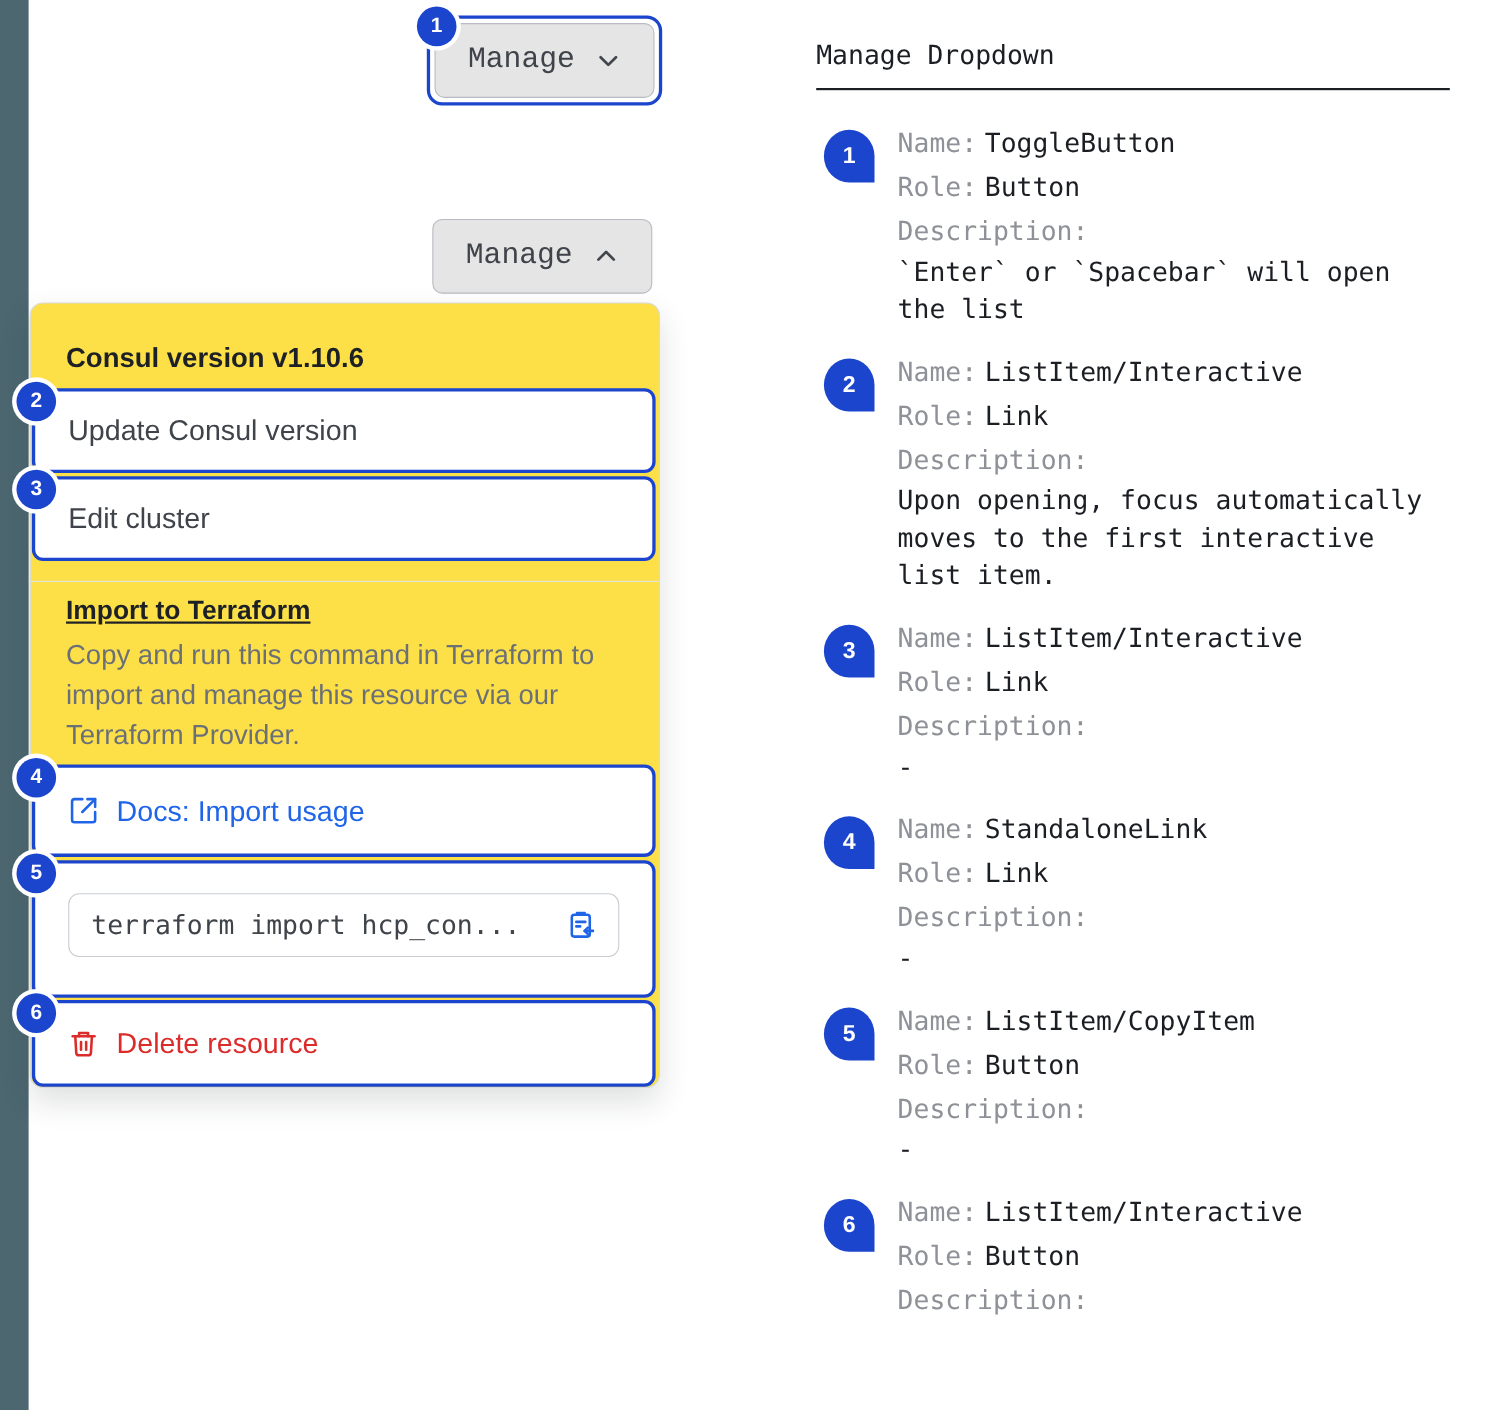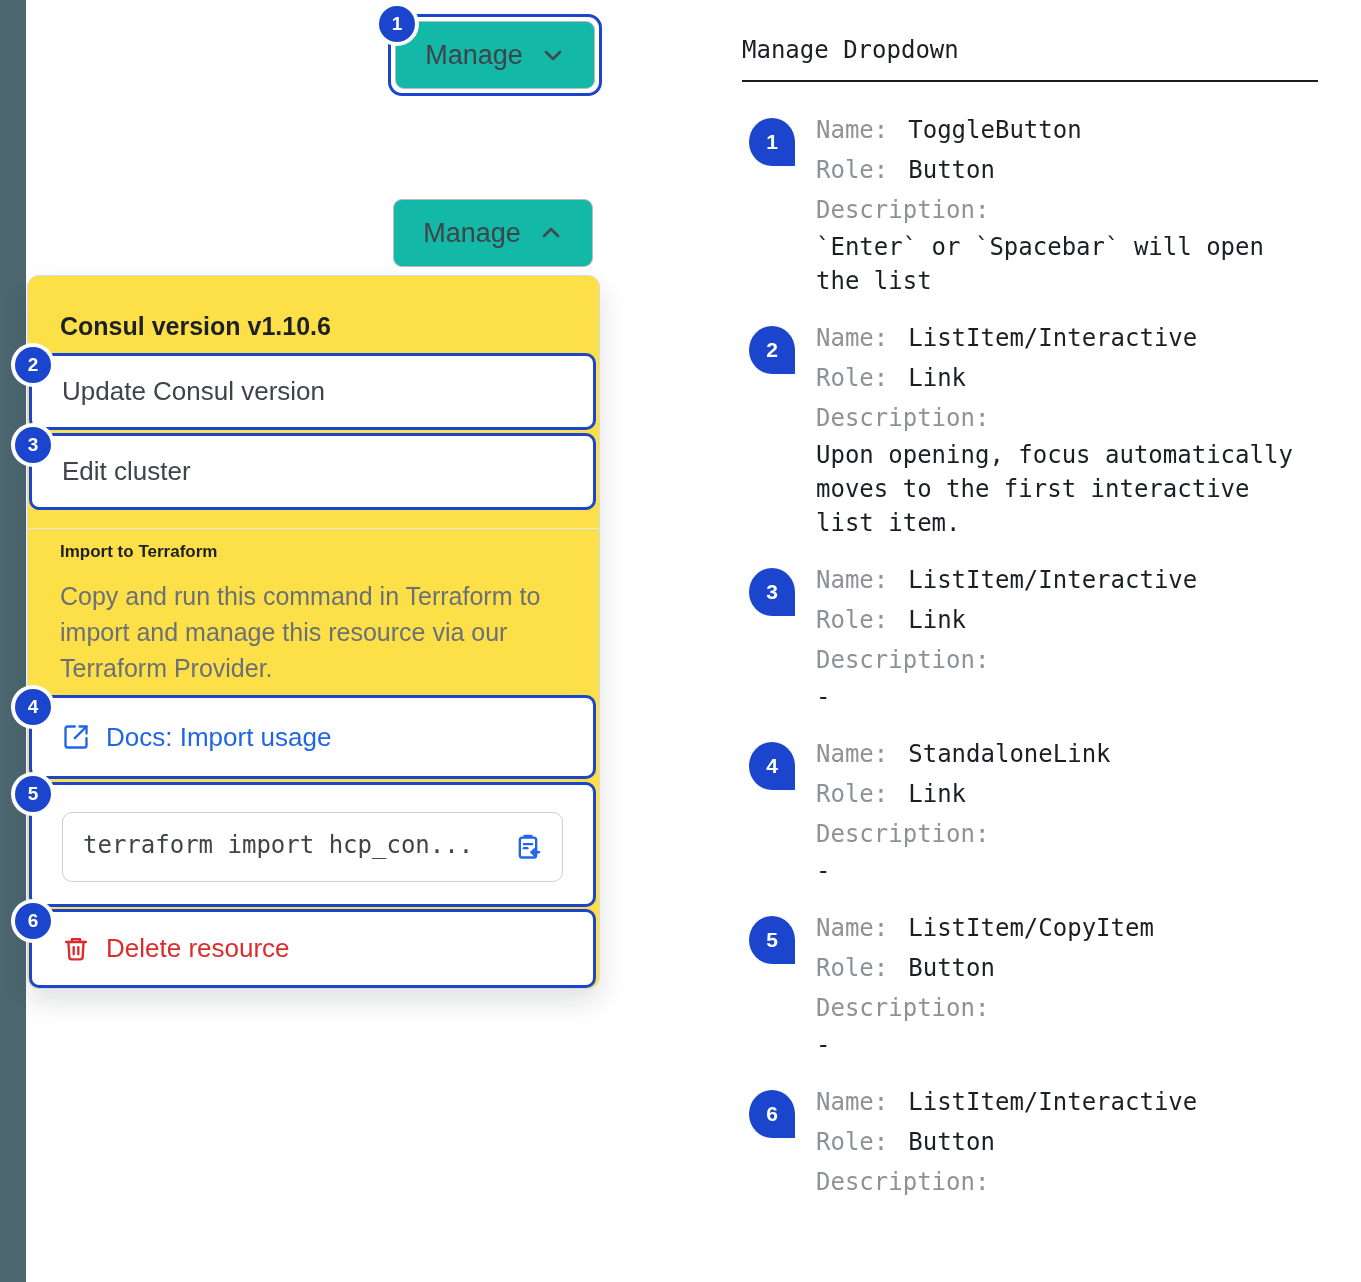--- a/index.html
+++ b/index.html
@@ -17,23 +17,23 @@
     display:flex; align-items:center; justify-content:center;
     box-shadow:0 0 0 4px #ffffff; z-index:5;
   }
 
   
   .toggle-collapsed-wrap { position:absolute; left:388px; top:14px; }
   .focus-ring {
     border:3px solid #1b45cd; border-radius:14px; padding:4px; background:#ffffff;
   }
   .manage-btn {
-    width:200px; height:68px; background:#14b8a6; border:1.5px solid #b8bcc2;
+    width:200px; height:68px; background:#e5e5e5; border:1.5px solid #b8bcc2;
     border-radius:9px; display:flex; align-items:center; justify-content:center;
-    gap:18px; font-family:Liberation Sans, sans-serif;
+    gap:18px; font-family:Liberation Mono, monospace;
     font-size:27px; color:#3f434a; cursor:pointer;
   }
   .manage-expanded { position:absolute; left:393px; top:199px; }
   .chev { width:24px; height:24px; stroke:#42464d; stroke-width:2.5; fill:none;
           stroke-linecap:round; stroke-linejoin:round; }
 
   
   .panel {
     position:absolute; left:27px; top:275px; width:573px; height:714px;
     background:#fde047; border:1px solid #d8dadd; border-radius:12px;
@@ -45,34 +45,34 @@
     border:3px solid #1b45cd; border-radius:10px;
     display:flex; align-items:center; padding-left:30px; gap:16px; cursor:pointer;
   }
   .opt-update { top:77px;  height:77px; }
   .opt-edit   { top:157px; height:77px; }
   .opt-docs   { top:419px; height:84px; }
   .opt-code   { top:506px; height:125px; padding-left:0; }
   .opt-delete { top:633px; height:79px; }
   .opt-label { font-size:26px; color:#3f434a; }
   .panel-divider { position:absolute; left:0; right:0; top:252px; border-top:1px solid #e4e6e9; }
-  .import-title { position:absolute; left:32px; top:266px; font-size:17px; font-weight:700; color:#1d2025; }
+  .import-title { position:absolute; left:32px; top:266px; font-size:24px; font-weight:700; color:#1d2025;text-decoration:underline; }
   .import-desc  { position:absolute; left:32px; top:302px; width:505px;
                   font-size:25px; line-height:36px; color:#6b7077; }
   .link-label { font-size:26px; font-weight:500; color:#2065e8; }
   .danger-label { font-size:26px; font-weight:500; color:#dc2b2b; }
   .icon-24 { width:28px; height:28px; stroke-width:2; fill:none;
              stroke-linecap:round; stroke-linejoin:round; }
   .icon-blue { stroke:#2065e8; }
   .icon-red  { stroke:#dc2b2b; }
 
   .code-field {
-    position:absolute; left:30px; right:30px; top:27px; height:70px;
+    position:absolute; left:30px; right:30px; top:27px; height:58px;
     border:1.5px solid #caced3; border-radius:10px; background:#ffffff;
-    display:flex; justify-content:space-between; padding:18px 20px;
+    display:flex; align-items:center; justify-content:space-between; padding:18px 20px;
   }
   .code-text { font-family:"DejaVu Sans Mono", monospace; font-size:24px; color:#3f434a; }
   .copy-btn { border:none; background:none; cursor:pointer; display:flex; align-items:center; }
 
   
   .badge-on-box { left:-17px; top:-9px; }
 
   
   .legend { position:absolute; left:742px; top:36px; width:578px;
             font-family:"DejaVu Sans Mono", monospace; }
@@ -80,21 +80,21 @@
   .legend-rule { border:none; border-top:2px solid #1b1e23; margin:16px 0 28px 0; width:576px; }
   .legend-item { display:flex; gap:21px; padding-left:7px; margin-bottom:20px; }
   .legend-badge {
     flex-shrink:0; width:46px; height:48px; margin-top:8px;
     background:#1b45cd; border-radius:50% 50% 0 50%;
     color:#fff; font-family:"Liberation Sans", sans-serif; font-size:21px; font-weight:700;
     display:flex; align-items:center; justify-content:center;
   }
   .legend-line { font-size:24px; line-height:40px; white-space:nowrap; }
   .lbl { color:#8e9197; }
-  .val { color:#1b1e23; font-weight:500; margin-left:20px; }
+  .val { color:#1b1e23; font-weight:500; margin-left:7px; }
   .legend-desc { font-size:24px; line-height:34px; color:#1b1e23; width:498px; }
 </style>
 </head>
 <body>
 
 <div class="rail"></div>
 
 <div class="toggle-collapsed-wrap">
   <span class="badge-circle" style="left:-9px; top:-8px;">1</span>
   <div class="focus-ring">

